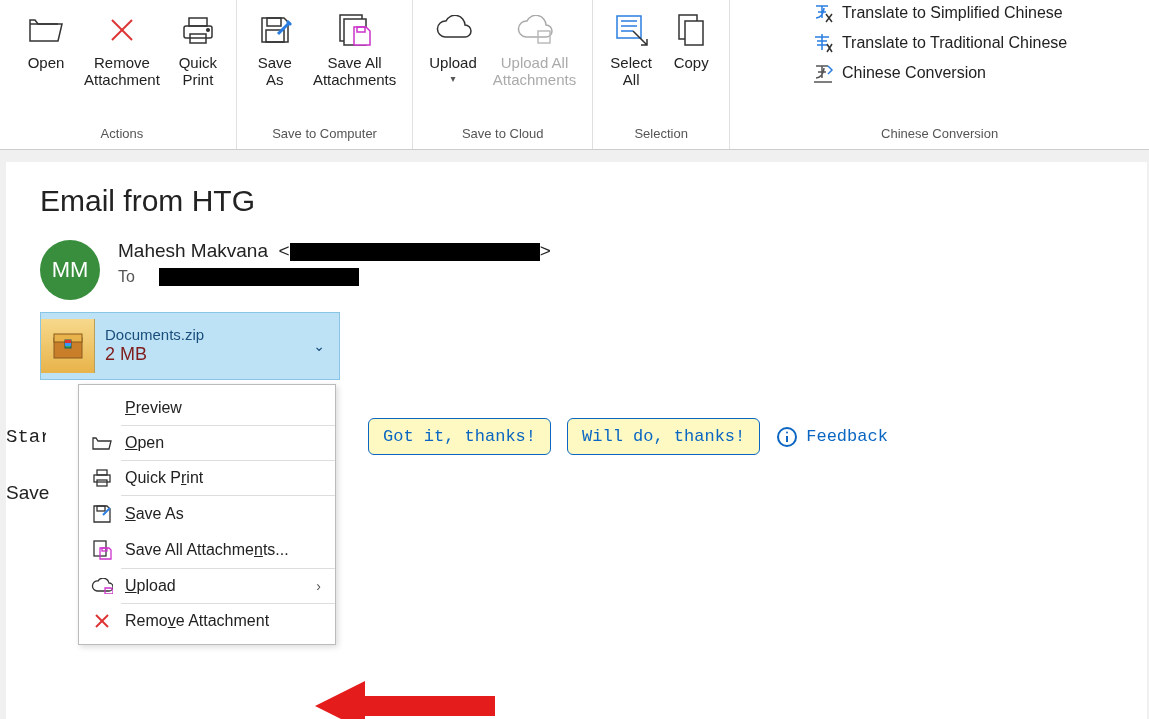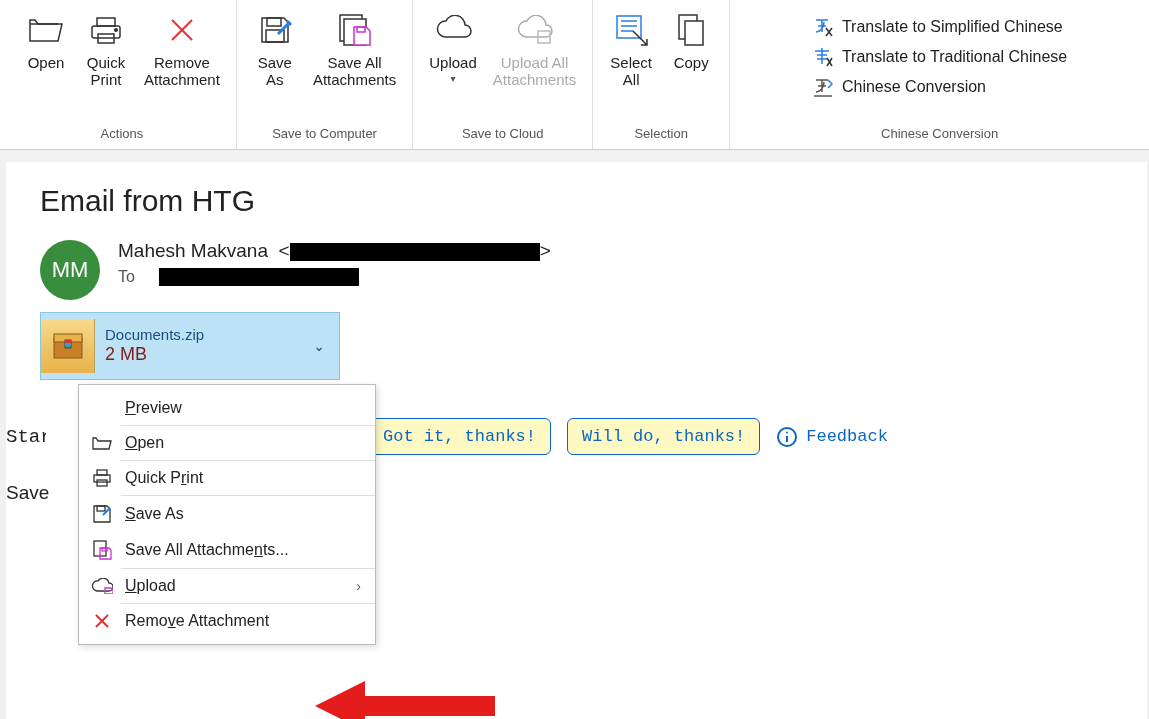--- a/index.html
+++ b/index.html
@@ -46,21 +46,21 @@
     text-align: center;
     min-width: 60px;
   }
   .rbtn .ricon { width: 40px; height: 40px; display:flex; align-items:center; justify-content:center; }
   .rbtn .rlabel { font-size: 15px; color: #222; margin-top: 4px; line-height: 1.15; }
   .rbtn.disabled .rlabel, .rbtn.disabled svg { color:#aaa; stroke:#aaa; }
   .rbtn .drop { font-size: 10px; color:#555; margin-top:2px;}
   .rside {
     display:flex; flex-direction:column; justify-content:center;
     border-right:none;
-    padding:14px 14px 2px 14px;
+    padding:0 14px 2px 14px;
   }
   .rside-inner { flex:1; display:flex; flex-direction:column; justify-content:flex-start; gap:4px; }
   .rside-item { display:flex; align-items:center; gap:8px; font-size:16px; cursor:pointer; padding:2px 0;}
   .rside-item svg{ flex:none;}
   .content {
     background:#fff;
     margin:12px 2px 0 6px;
     padding:22px 34px;
     min-height:560px;
     position:relative;
@@ -88,21 +88,21 @@
     background:linear-gradient(#f7d98c,#e8b34a);
     border-right:1px solid #b7a05a;
   }
   .attach-chip .atxt { flex:1; padding-left:10px; line-height:1.2;}
   .attach-chip .aname { color:#1a4e7a; font-size:15px;}
   .attach-chip .asize { color:#7f1d1d; font-size:18px;}
   .attach-chip .achev { width:40px; text-align:center; font-size:14px; color:#1a4e7a;}
   .ctx {
     position:absolute;
     left:72px; top:388px;
-    width:298px;
+    width:258px;
     background:#fff;
     border:1px solid #bbb;
     box-shadow:2px 2px 6px rgba(0,0,0,.15);
     z-index:20;
     padding:6px 0;
   }
   .ctx-item {
     display:flex; align-items:center;
     padding:8px 14px 8px 12px;
     font-size:16px; color:#222;
@@ -138,39 +138,39 @@
         <div class="ricon">
           <svg width="36" height="30" viewBox="0 0 36 30" fill="none" stroke="#333" stroke-width="1.5">
               <path d="M2 9 V26 H30 L34 9 H10 L7 5 H2 Z"></path>
               <path d="M2 9 H30"></path>
             </svg>
         </div>
         <div class="rlabel">Open</div>
       </div>
       <div class="rbtn">
         <div class="ricon">
+          <svg width="30" height="30" viewBox="0 0 30 30" stroke="#d33" stroke-width="2">
+              <line x1="5" y1="5" x2="25" y2="25"></line>
+              <line x1="25" y1="5" x2="5" y2="25"></line>
+            </svg>
+        </div>
+        <div class="rlabel" style="white-space:pre-line">Remove
+Attachment</div>
+      </div>
+      <div class="rbtn">
+        <div class="ricon">
           <svg width="34" height="30" viewBox="0 0 34 30" fill="none" stroke="#333" stroke-width="1.5">
               <rect x="8" y="3" width="18" height="8"></rect>
               <rect x="3" y="11" width="28" height="12" rx="2"></rect>
               <rect x="9" y="19" width="16" height="9"></rect>
               <circle cx="27" cy="15" r="1.3" fill="#333"></circle>
             </svg>
         </div>
         <div class="rlabel" style="white-space:pre-line">Quick
 Print</div>
-      </div>
-      <div class="rbtn">
-        <div class="ricon">
-          <svg width="30" height="30" viewBox="0 0 30 30" stroke="#d33" stroke-width="2">
-              <line x1="5" y1="5" x2="25" y2="25"></line>
-              <line x1="25" y1="5" x2="5" y2="25"></line>
-            </svg>
-        </div>
-        <div class="rlabel" style="white-space:pre-line">Remove
-Attachment</div>
       </div>
     </div>
     <div class="rgroup-label">Actions</div>
   </div>
 
   <div class="rgroup">
     <div class="rgroup-row">
       <div class="rbtn">
         <div class="ricon">
           <svg width="34" height="32" viewBox="0 0 34 32" fill="none" stroke="#333" stroke-width="1.5">

